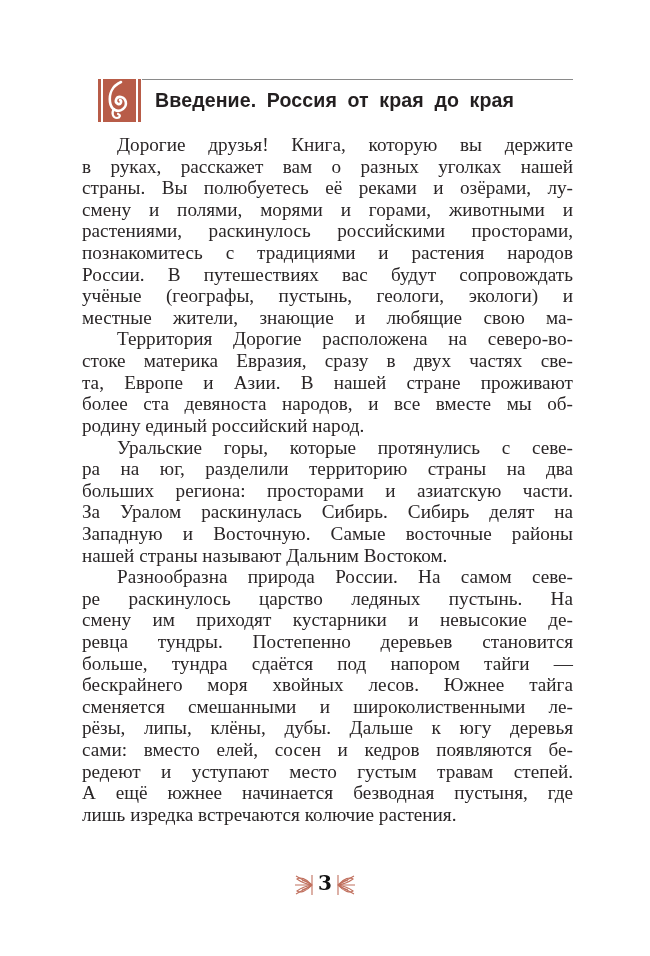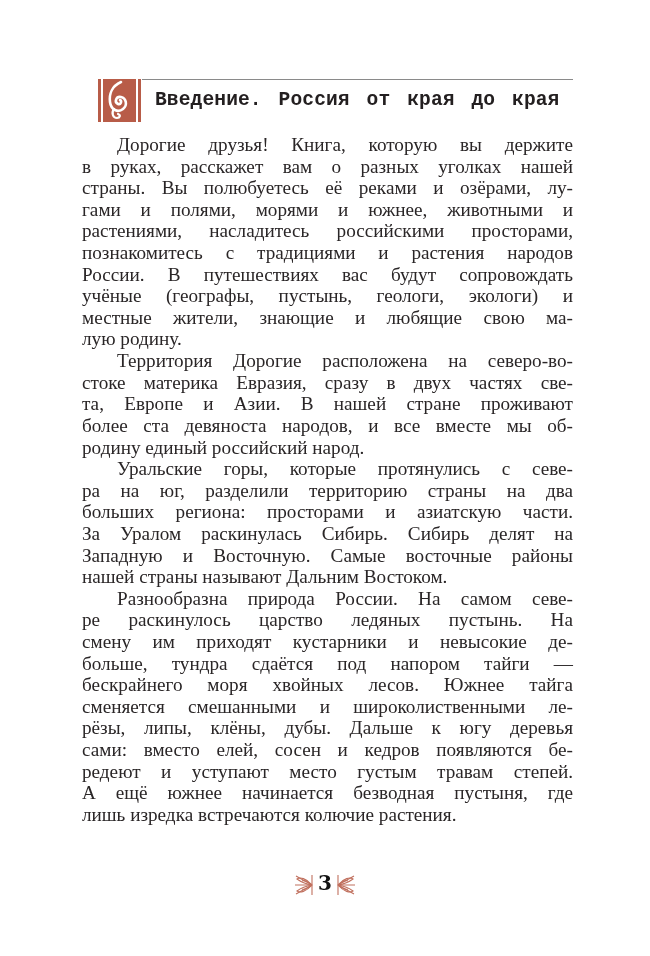--- a/index.html
+++ b/index.html
@@ -13,21 +13,21 @@
     position: absolute; left: 97px; top: 78px; width: 476px; height: 46px;
   }
   .header-rule {
     position: absolute; left: 45px; top: 1px; width: 431px; height: 1px; background: #8a8a8a;
   }
   .header-emblem {
     position: absolute; left: 0; top: 0; width: 45px; height: 44px;
   }
   .header-title {
     position: absolute; left: 58px; top: 11px; white-space: nowrap;
-    font-family: Liberation Mono, monospace; font-weight: bold; font-size: 19.6px;
+    font-family: Liberation Sans, sans-serif; font-weight: bold; font-size: 19.6px;
     word-spacing: 5px; color: #231f20; letter-spacing: 0.1px;
   }
   .body-text {
     position: absolute; left: 82px; top: 134px; width: 491px;
     font-family: "Liberation Serif", serif;
     font-size: 19.2px; line-height: 21.62px;
     color: #2a2627;
   }
   .line {
     display: block; white-space: nowrap; text-align: justify; text-align-last: justify;
@@ -62,44 +62,44 @@
   </div>
   <div class="header-rule"></div>
   <div class="header-title">Введение. Россия от края до края</div>
 </div>
 
 <div class="body-text">
 
   <span class="line indent">Дорогие друзья! Книга, которую вы держите</span>
   <span class="line">в руках, расскажет вам о разных уголках нашей</span>
   <span class="line">страны. Вы полюбуетесь её реками и озёрами, лу-</span>
-  <span class="line">гами и полями, морями и южнее, животными и</span>
-  <span class="line">растениями, насладитесь российскими просторами,</span>
+  <span class="line">смену и полями, морями и горами, животными и</span>
+  <span class="line">растениями, раскинулось российскими просторами,</span>
   <span class="line">познакомитесь с традициями и растения народов</span>
   <span class="line">России. В путешествиях вас будут сопровождать</span>
   <span class="line">учёные (географы, пустынь, геологи, экологи) и</span>
   <span class="line">местные жители, знающие и любящие свою ма-</span>
-  <span class="line last">лую родину.</span>
 
   <span class="line indent">Территория Дорогие расположена на северо-во-</span>
   <span class="line">стоке материка Евразия, сразу в двух частях све-</span>
   <span class="line">та, Европе и Азии. В нашей стране проживают</span>
   <span class="line">более ста девяноста народов, и все вместе мы об-</span>
   <span class="line last">родину единый российский народ.</span>
 
   <span class="line indent">Уральские горы, которые протянулись с севе-</span>
   <span class="line">ра на юг, разделили территорию страны на два</span>
   <span class="line">больших региона: просторами и азиатскую части.</span>
   <span class="line">За Уралом раскинулась Сибирь. Сибирь делят на</span>
   <span class="line">Западную и Восточную. Самые восточные районы</span>
   <span class="line last">нашей страны называют Дальним Востоком.</span>
 
   <span class="line indent">Разнообразна природа России. На самом севе-</span>
   <span class="line">ре раскинулось царство ледяных пустынь. На</span>
   <span class="line">смену им приходят кустарники и невысокие де-</span>
+  <span class="line">ревца тундры. Постепенно деревьев становится</span>
   <span class="line">больше, тундра сдаётся под напором тайги —</span>
   <span class="line">бескрайнего моря хвойных лесов. Южнее тайга</span>
   <span class="line">сменяется смешанными и широколиственными ле-</span>
   <span class="line">рёзы, липы, клёны, дубы. Дальше к югу деревья</span>
   <span class="line">сами: вместо елей, сосен и кедров появляются бе-</span>
   <span class="line">редеют и уступают место густым травам степей.</span>
   <span class="line">А ещё южнее начинается безводная пустыня, где</span>
   <span class="line last">лишь изредка встречаются колючие растения.</span>
 </div>
 

